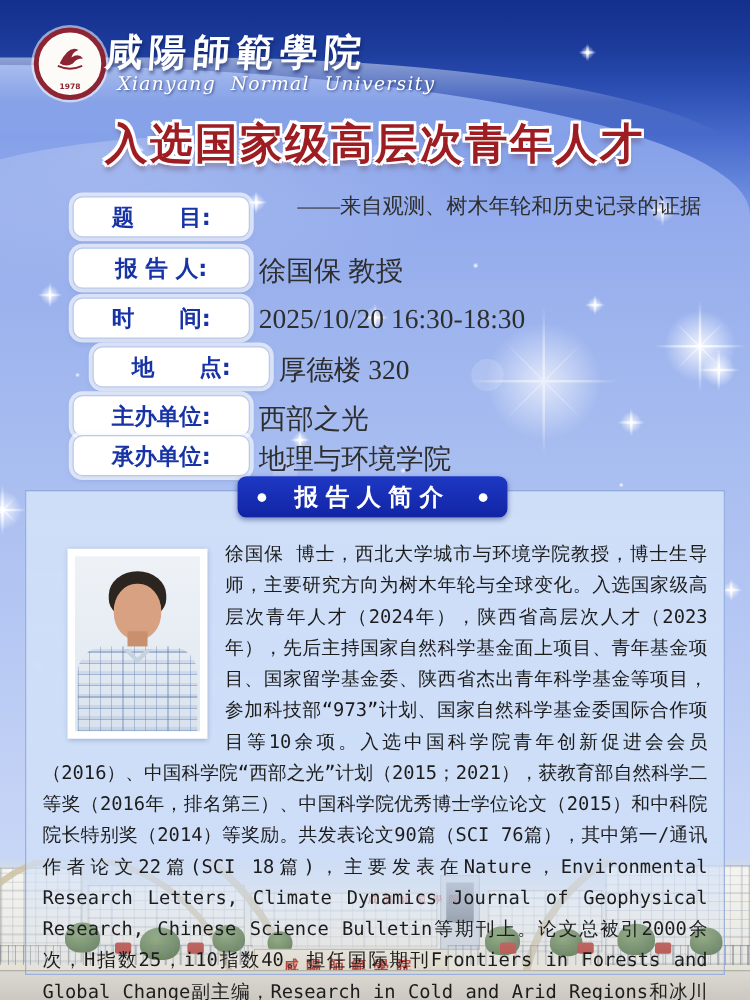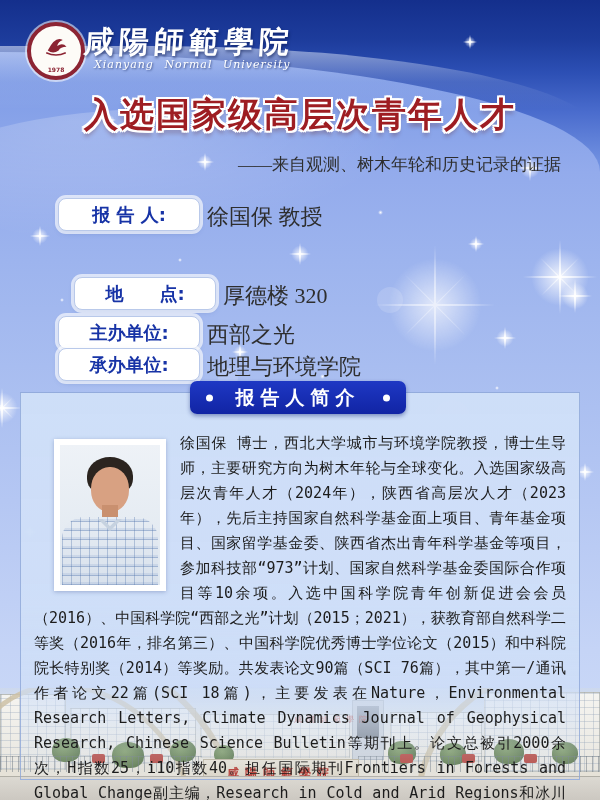--- a/index.html
+++ b/index.html
@@ -32,21 +32,21 @@
   .bokeh{position:absolute;z-index:1;border-radius:50%;background:rgba(255,255,255,0.15);}
   
   .seal{position:absolute;left:27px;top:22px;width:50px;height:50px;border-radius:50%;z-index:2;
     background:#fdfbf7;border:4px solid #8c2433;box-shadow:0 0 0 2px rgba(255,255,255,0.55);}
   .seal svg{position:absolute;left:50%;top:5px;transform:translateX(-50%);}
   .seal-year{position:absolute;bottom:3px;left:0;right:0;text-align:center;font-size:6px;color:#8c2433;font-weight:bold;}
   .uni-cn{position:absolute;left:84px;top:22px;z-index:2;color:#fff;font-family:"DejaVu Serif",serif;
     font-weight:bold;font-size:30px;letter-spacing:5px;transform:skewX(-4deg);
     text-shadow:1px 2px 3px rgba(10,25,80,0.6);}
   .uni-en{position:absolute;left:94px;top:58px;z-index:2;color:#fff;font-family:"DejaVu Serif",serif;
-    font-style:italic;font-size:11px;letter-spacing:1px;word-spacing:6px;text-shadow:1px 1px 2px rgba(10,25,80,0.6);}
+    font-style:italic;font-size:15px;letter-spacing:1px;word-spacing:6px;text-shadow:1px 1px 2px rgba(10,25,80,0.6);}
   
   .title{position:absolute;left:0;right:0;top:92px;z-index:2;text-align:center;
     font-size:34px;font-weight:bold;letter-spacing:2px;color:#9e1d22;
     text-shadow:-2px -2px 0 #fff,2px -2px 0 #fff,-2px 2px 0 #fff,2px 2px 0 #fff,
       -2px 0 0 #fff,2px 0 0 #fff,0 -2px 0 #fff,0 2px 0 #fff,0 5px 4px rgba(90,20,20,0.35);}
   
   .fields{position:absolute;left:0;top:0;width:600px;height:800px;z-index:2;pointer-events:none;}
   .field-row{position:absolute;left:58px;width:520px;height:33px;}
   .field-label{position:absolute;left:0;top:0;width:142px;height:33px;box-sizing:border-box;
     background:#fff;border:1px solid #b9c9ea;border-radius:8px;
@@ -165,27 +165,32 @@
     </svg>
     <span class="seal-year">1978</span>
   </div>
   <div class="uni-cn">咸陽師範學院</div>
   <div class="uni-en">Xianyang Normal University</div>
 
   <div class="title">入选国家级高层次青年人才</div>
 
   <div class="fields">
     <div class="field-row" style="top:157px;">
+      <div class="field-label">题　　目:</div>
       <div class="field-value-multi">
         <div class="fv-line2">——来自观测、树木年轮和历史记录的证据</div>
       </div>
     </div>
     <div class="field-row" style="top:198px;">
       <div class="field-label">报 告 人:</div>
       <div class="field-value">徐国保 教授</div>
+    </div>
+    <div class="field-row" style="top:238px;">
+      <div class="field-label">时　　间:</div>
+      <div class="field-value">2025/10/20 16:30-18:30</div>
     </div>
     <div class="field-row" style="top:277px;margin-left:16px;">
       <div class="field-label">地　　点:</div>
       <div class="field-value">厚德楼 320</div>
     </div>
     <div class="field-row" style="top:316px;padding-left:32px;">
       <div class="field-label">主办单位:</div>
       <div class="field-value">西部之光</div>
     </div>
     <div class="field-row" style="top:348px;">

